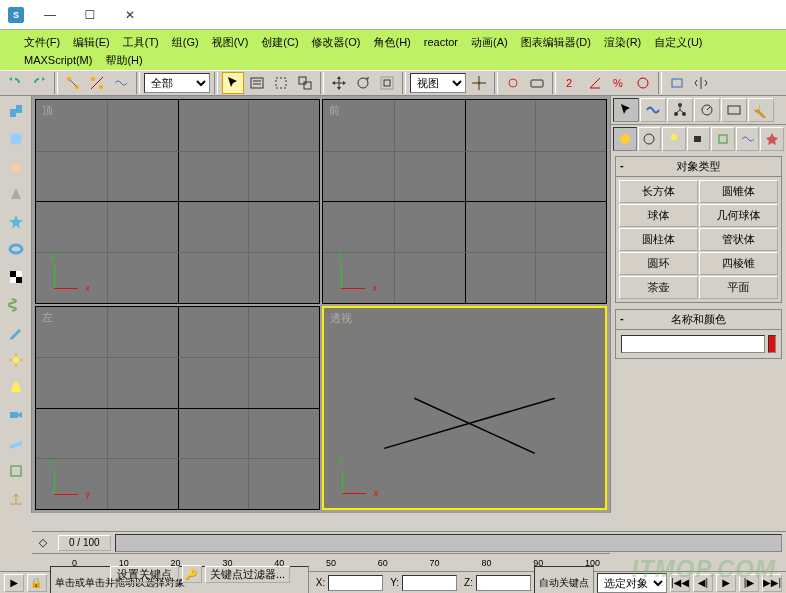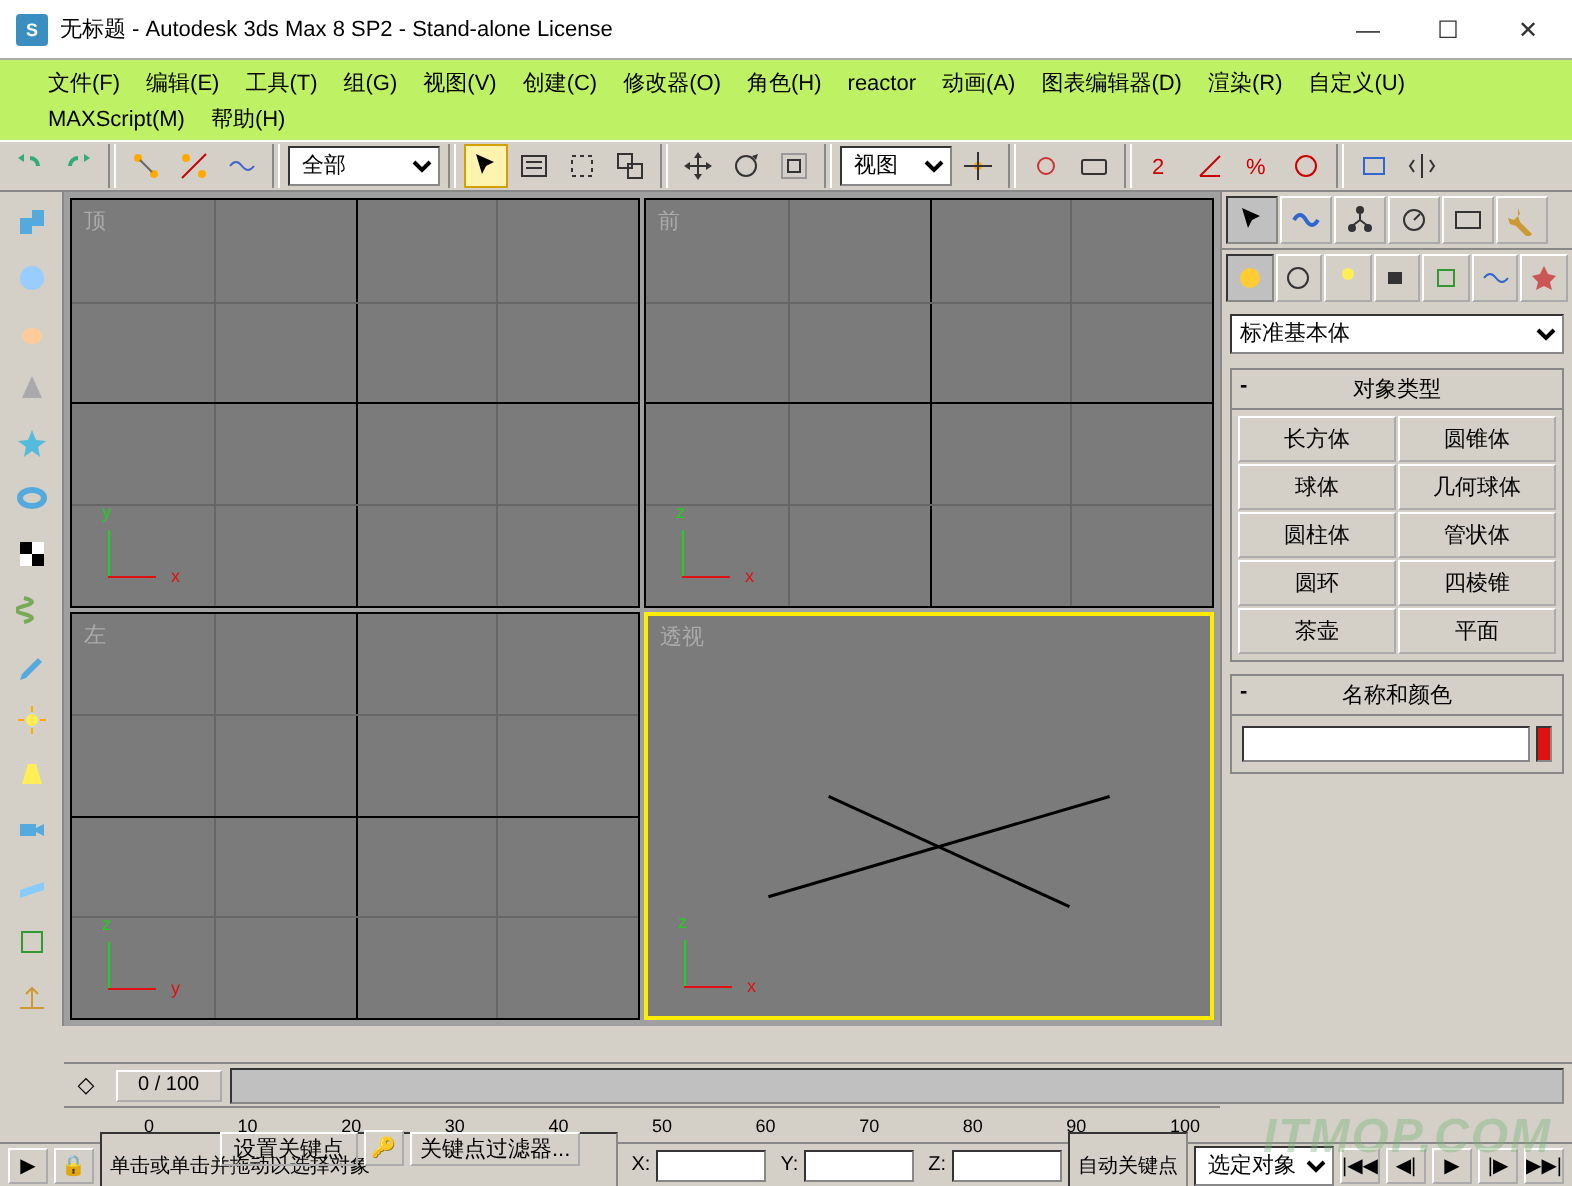--- a/index.html
+++ b/index.html
@@ -76,21 +76,20 @@
 
 .watermark { position:absolute; right:10px; bottom:10px; font-size:24px; font-weight:bold; color:rgba(120,180,120,0.4); font-style:italic; letter-spacing:1px; pointer-events:none; }
 
 svg.ico { width:16px; height:16px; }
 </style>
 </head>
 <body>
 
 <div class="titlebar">
   <div class="icon">S</div>
-  <div class="title">无标题 - Autodesk 3ds Max 8 SP2  - Stand-alone License</div>
   <div class="winbtns">
     <span>—</span>
     <span>☐</span>
     <span class="close">✕</span>
   </div>
 </div>
 
 <div class="menubar">
   <span>文件(F)</span>
   <span>编辑(E)</span>
@@ -136,21 +135,21 @@
         <circle cx="12" cy="12" r="2" fill="#fa0"></circle>
         <line x1="2" y1="14" x2="14" y2="2" stroke="#c00"></line>
       </svg>
     </div>
   <div class="tbtn">
       <svg class="ico" viewBox="0 0 16 16">
         <path d="M2 8q3-4 6 0t6 0" stroke="#46c" fill="none"></path>
       </svg>
     </div>
   <div class="sep"></div>
-  <select class="tsel" style="width:76px"><option>全部</option></select>
+  <select class="tsel" style="width:66px"><option>全部</option></select>
   <div class="sep"></div>
   <div class="tbtn active">
       <svg class="ico" viewBox="0 0 16 16">
         <path d="M3 2l3 10 2-4 4-2z" fill="#000"></path>
       </svg>
     </div>
   <div class="tbtn">
       <svg class="ico" viewBox="0 0 16 16">
         <rect x="2" y="3" width="12" height="10" fill="none" stroke="#333"></rect>
         <line x1="4" y1="6" x2="12" y2="6" stroke="#333"></line>
@@ -460,23 +459,20 @@
       <div class="cmd-tab">
           <svg class="ico" viewBox="0 0 16 16">
             <path d="M2 8q3-4 6 0t6 0" stroke="#36c" fill="none"></path>
           </svg>
         </div>
       <div class="cmd-tab">
           <svg class="ico" viewBox="0 0 16 16">
             <path d="M8 2l2 4 4 1-3 3 1 4-4-2-4 2 1-4-3-3 4-1z" fill="#c55"></path>
           </svg>
         </div>
-    </div>
-    <div class="cmd-drop">
-      <select><option>标准基本体</option></select>
     </div>
     <div class="rollout">
       <div class="rollout-hdr"><span class="minus">-</span><span>对象类型</span></div>
       <div class="rollout-body">
         <div class="primgrid">
           <div class="primbtn">长方体</div>
           <div class="primbtn">圆锥体</div>
           <div class="primbtn">球体</div>
           <div class="primbtn">几何球体</div>
           <div class="primbtn">圆柱体</div>

